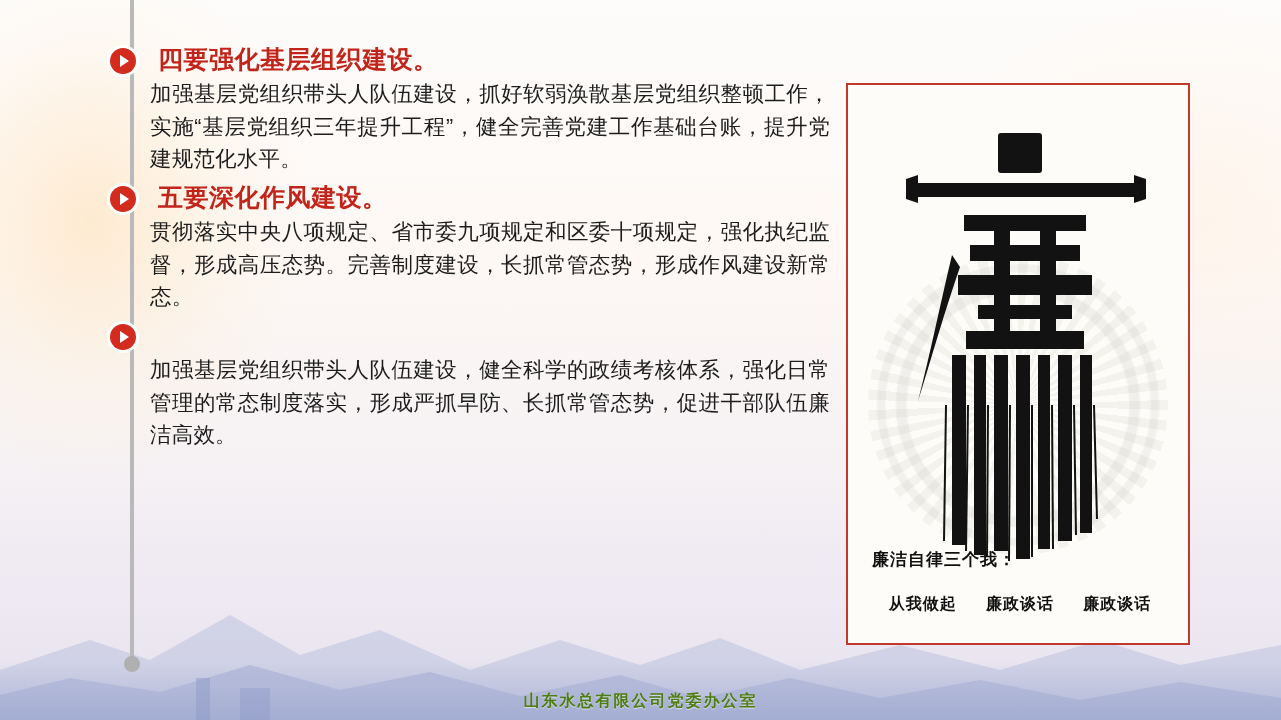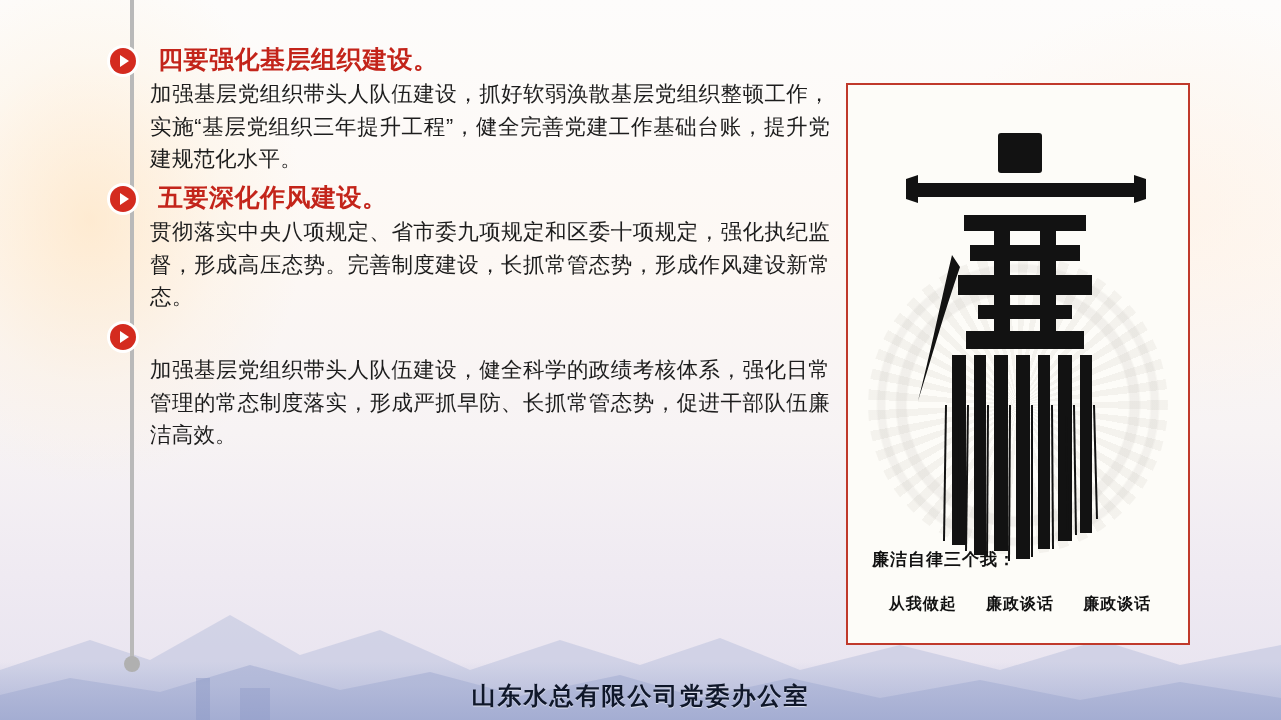--- a/index.html
+++ b/index.html
@@ -170,22 +170,22 @@
     font-family: "DejaVu Serif", serif;
     letter-spacing: 1px;
   }
 
   
   .footer-title {
     position: absolute;
     left: 0; right: 0;
     bottom: 8px;
     text-align: center;
-    color: #0f172a;
-    font-size: 24px;
+    color: #4d7c0f;
+    font-size: 16px;
     font-weight: bold;
     letter-spacing: 2px;
     font-family: Liberation Sans, sans-serif;
     text-shadow: 0 1px 1px rgba(255,255,255,0.6);
   }
 </style>
 </head>
 <body>
 
 <div class="bg-wrap">

